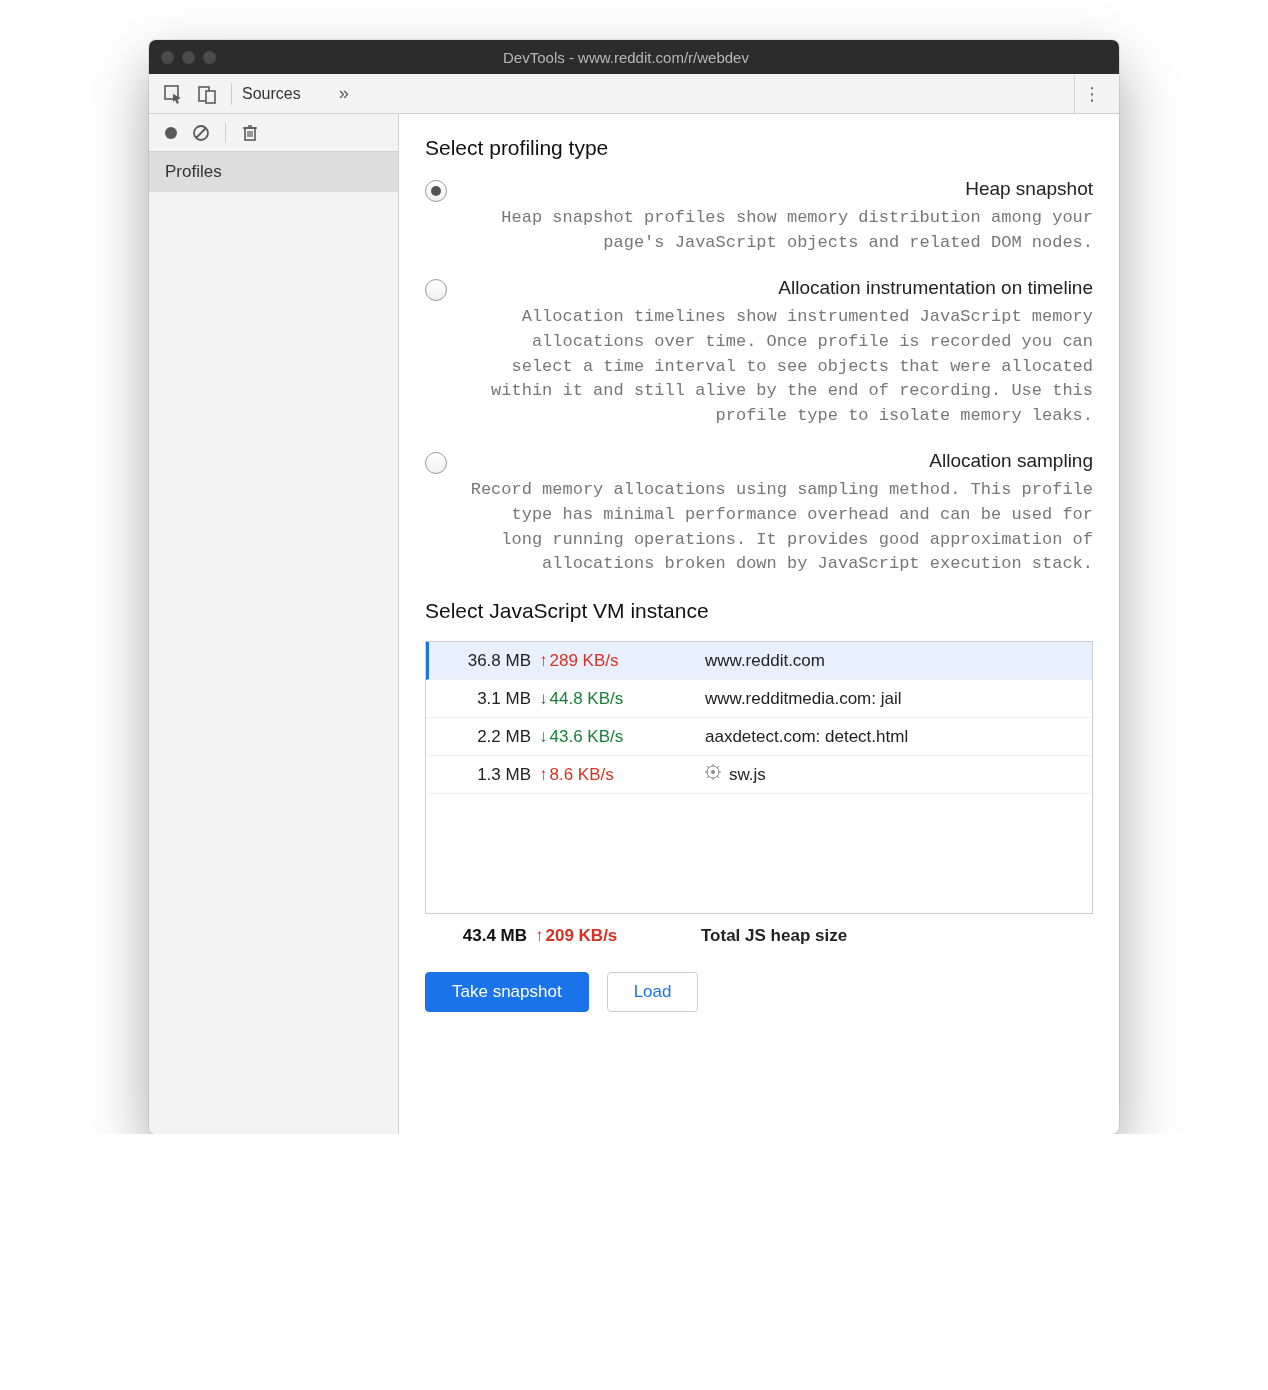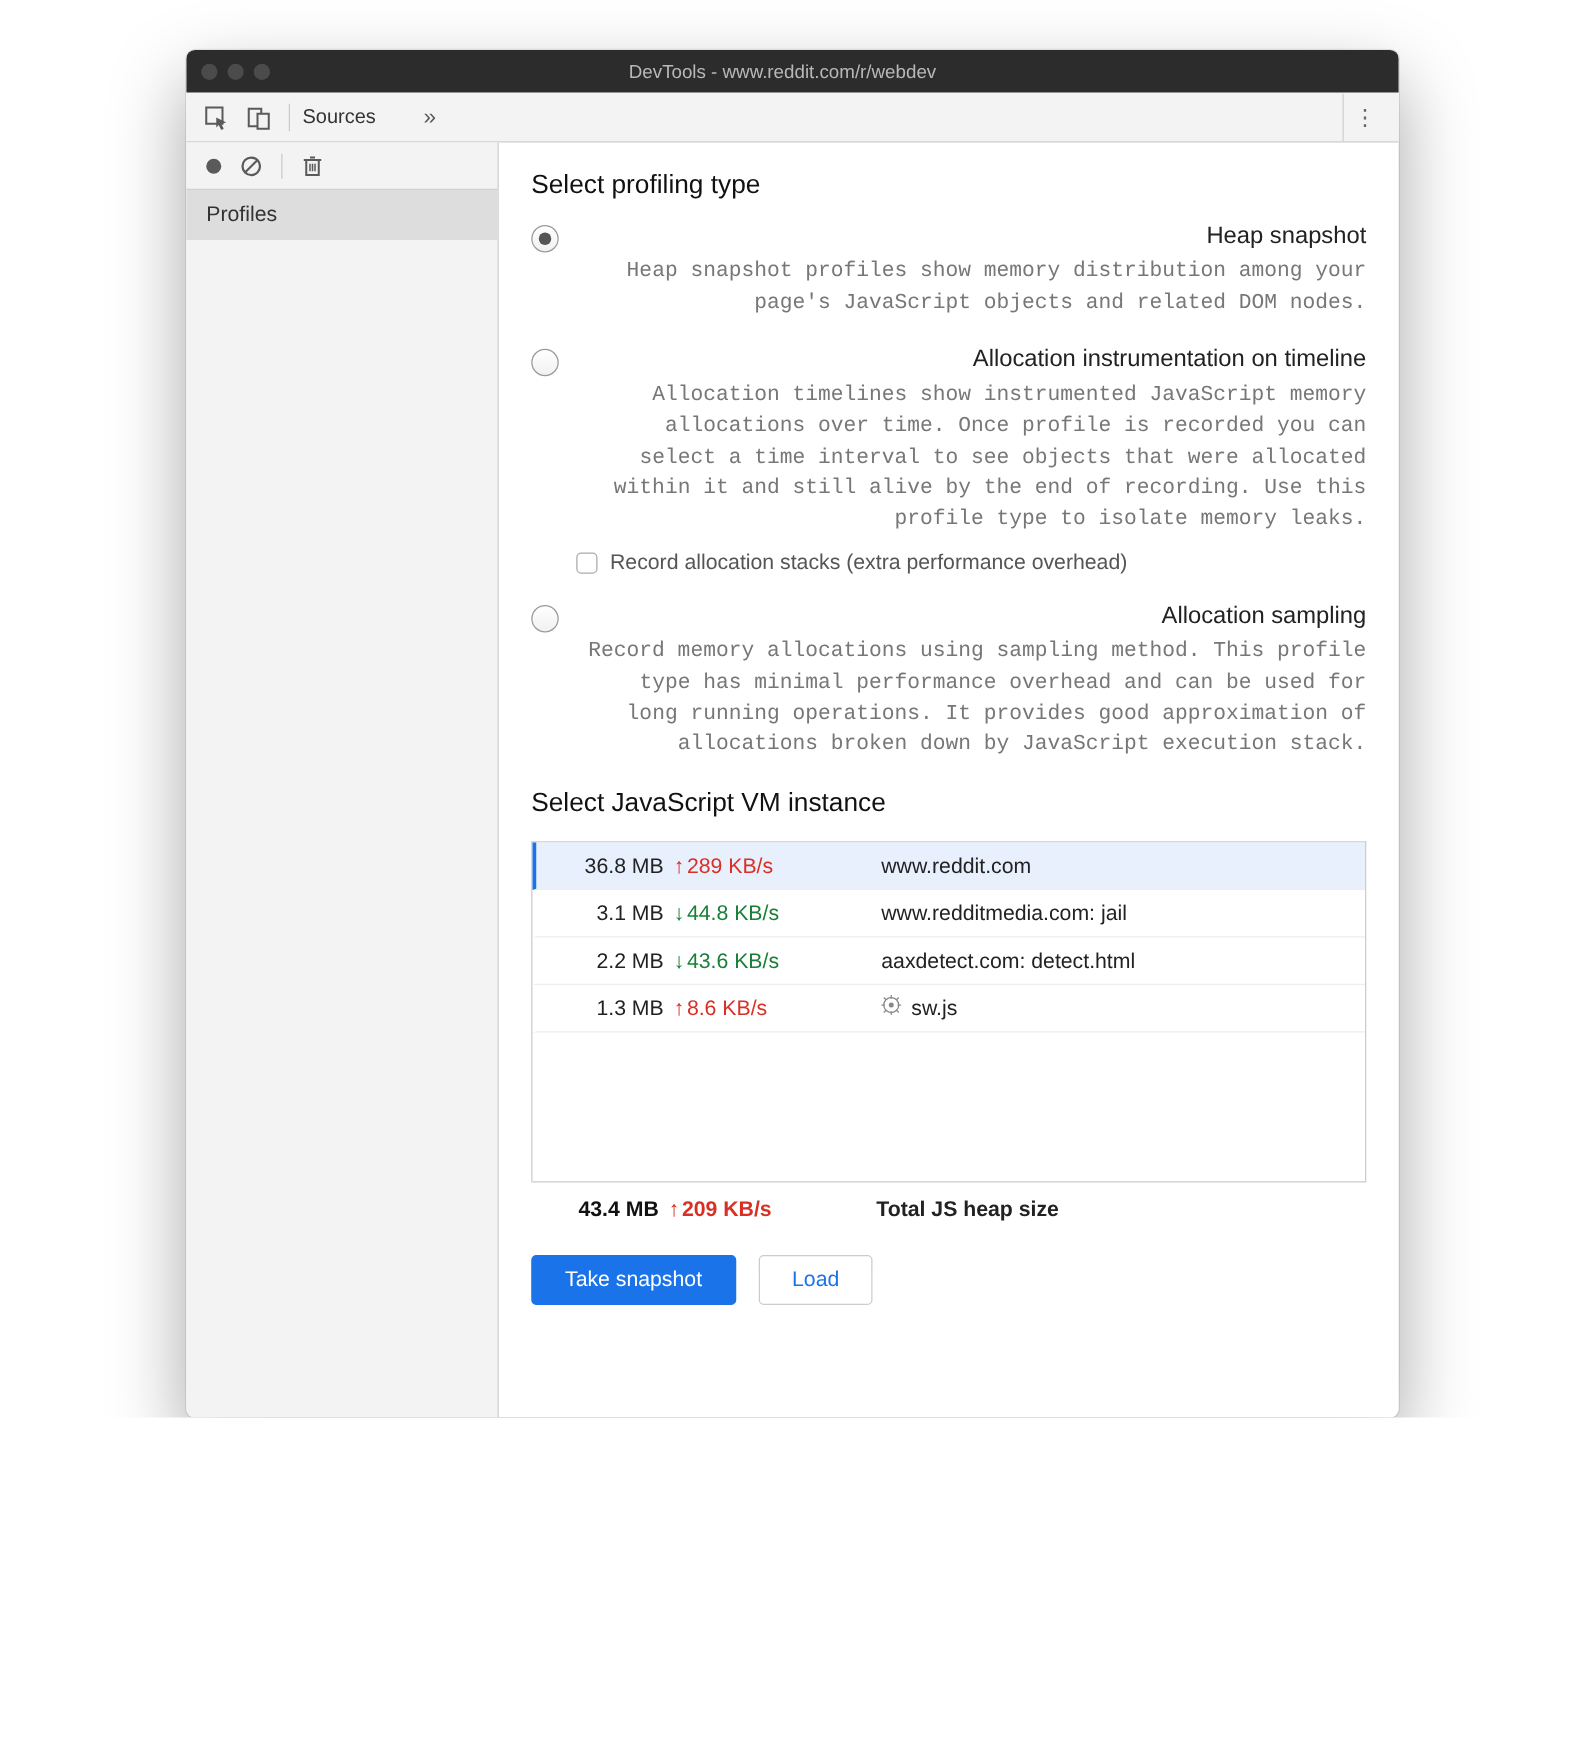--- a/index.html
+++ b/index.html
@@ -174,24 +174,20 @@
           <div class="option-title">Heap snapshot</div>
           <div class="option-desc">Heap snapshot profiles show memory distribution among your page's JavaScript objects and related DOM nodes.</div>
         </div>
       </div>
 
       <div class="radio-option">
         <div class="radio-outer"></div>
         <div>
           <div class="option-title">Allocation instrumentation on timeline</div>
           <div class="option-desc">Allocation timelines show instrumented JavaScript memory allocations over time. Once profile is recorded you can select a time interval to see objects that were allocated within it and still alive by the end of recording. Use this profile type to isolate memory leaks.</div>
-          <div class="checkbox-row">
-            <div class="checkbox-box"></div>
-            <span>Record allocation stacks (extra performance overhead)</span>
-          </div>
         </div>
       </div>
 
       <div class="radio-option">
         <div class="radio-outer"></div>
         <div>
           <div class="option-title">Allocation sampling</div>
           <div class="option-desc">Record memory allocations using sampling method. This profile type has minimal performance overhead and can be used for long running operations. It provides good approximation of allocations broken down by JavaScript execution stack.</div>
         </div>
       </div>

